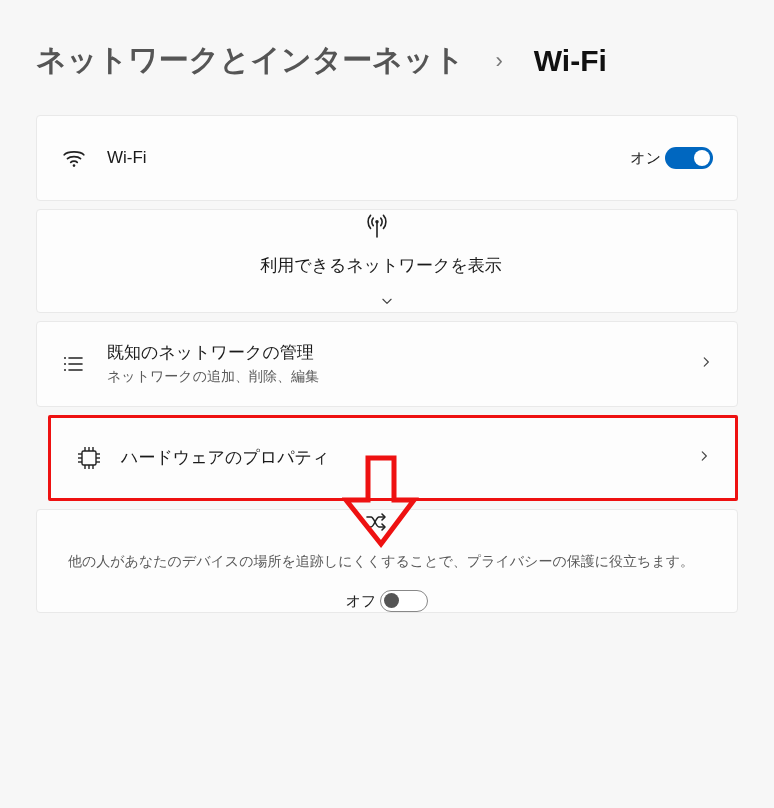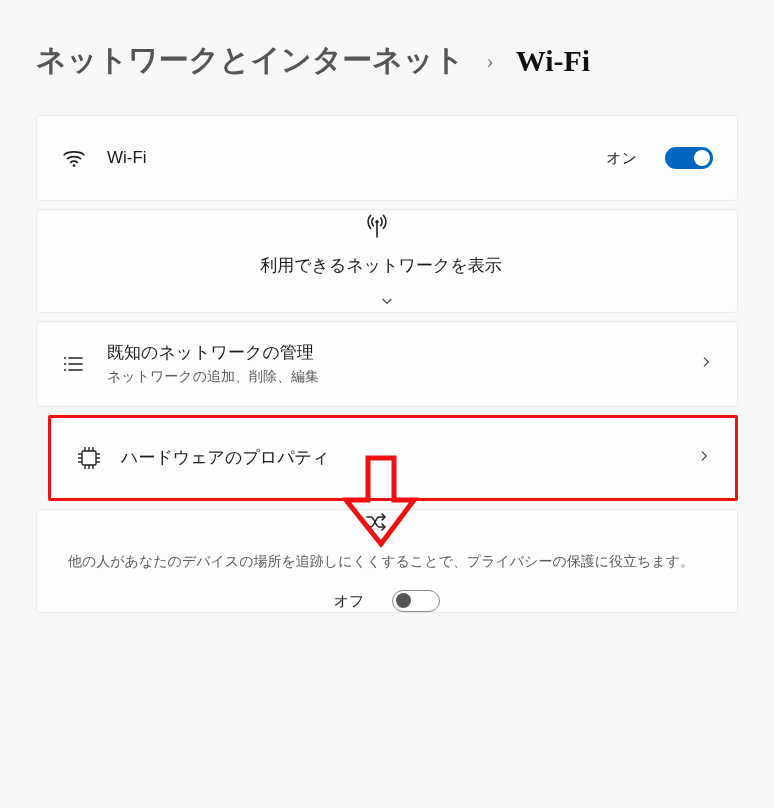--- a/index.html
+++ b/index.html
@@ -10,23 +10,22 @@
     height: 808px;
     overflow: hidden;
     position: relative;
   }
   .page {
     padding: 40px 36px 20px 36px;
   }
   .breadcrumb {
     display: flex;
     align-items: center;
-    gap: 22px;
+    gap: 31px;
     margin-bottom: 34px;
-    font-family: Liberation Serif, serif;
   }
   .breadcrumb .parent {
     font-size: 30px;
     font-weight: 600;
     color: #555;
   }
   .breadcrumb .sep {
     font-size: 22px;
     color: #777;
   }
@@ -63,21 +62,21 @@
     flex-direction: column;
     justify-content: center;
     gap: 2px;
     padding-right: 12px;
   }
   .title { font-size: 17px; color: #1a1a1a; line-height: 1.35; }
   .subtitle { font-size: 14px; color: #5a5a5a; line-height: 1.4; }
   .right-slot {
     display: flex;
     align-items: center;
-    gap: 28px;
+    gap: 4px;
     flex-shrink: 0;
   }
   .state-label { font-size: 15px; color: #222; }
   .toggle {
     width: 48px; height: 22px; border-radius: 11px;
     position: relative;
   }
   .toggle.on { background: #0067c0; }
   .toggle.on::after {
     content: ""; position: absolute; right: 3px; top: 3px;

